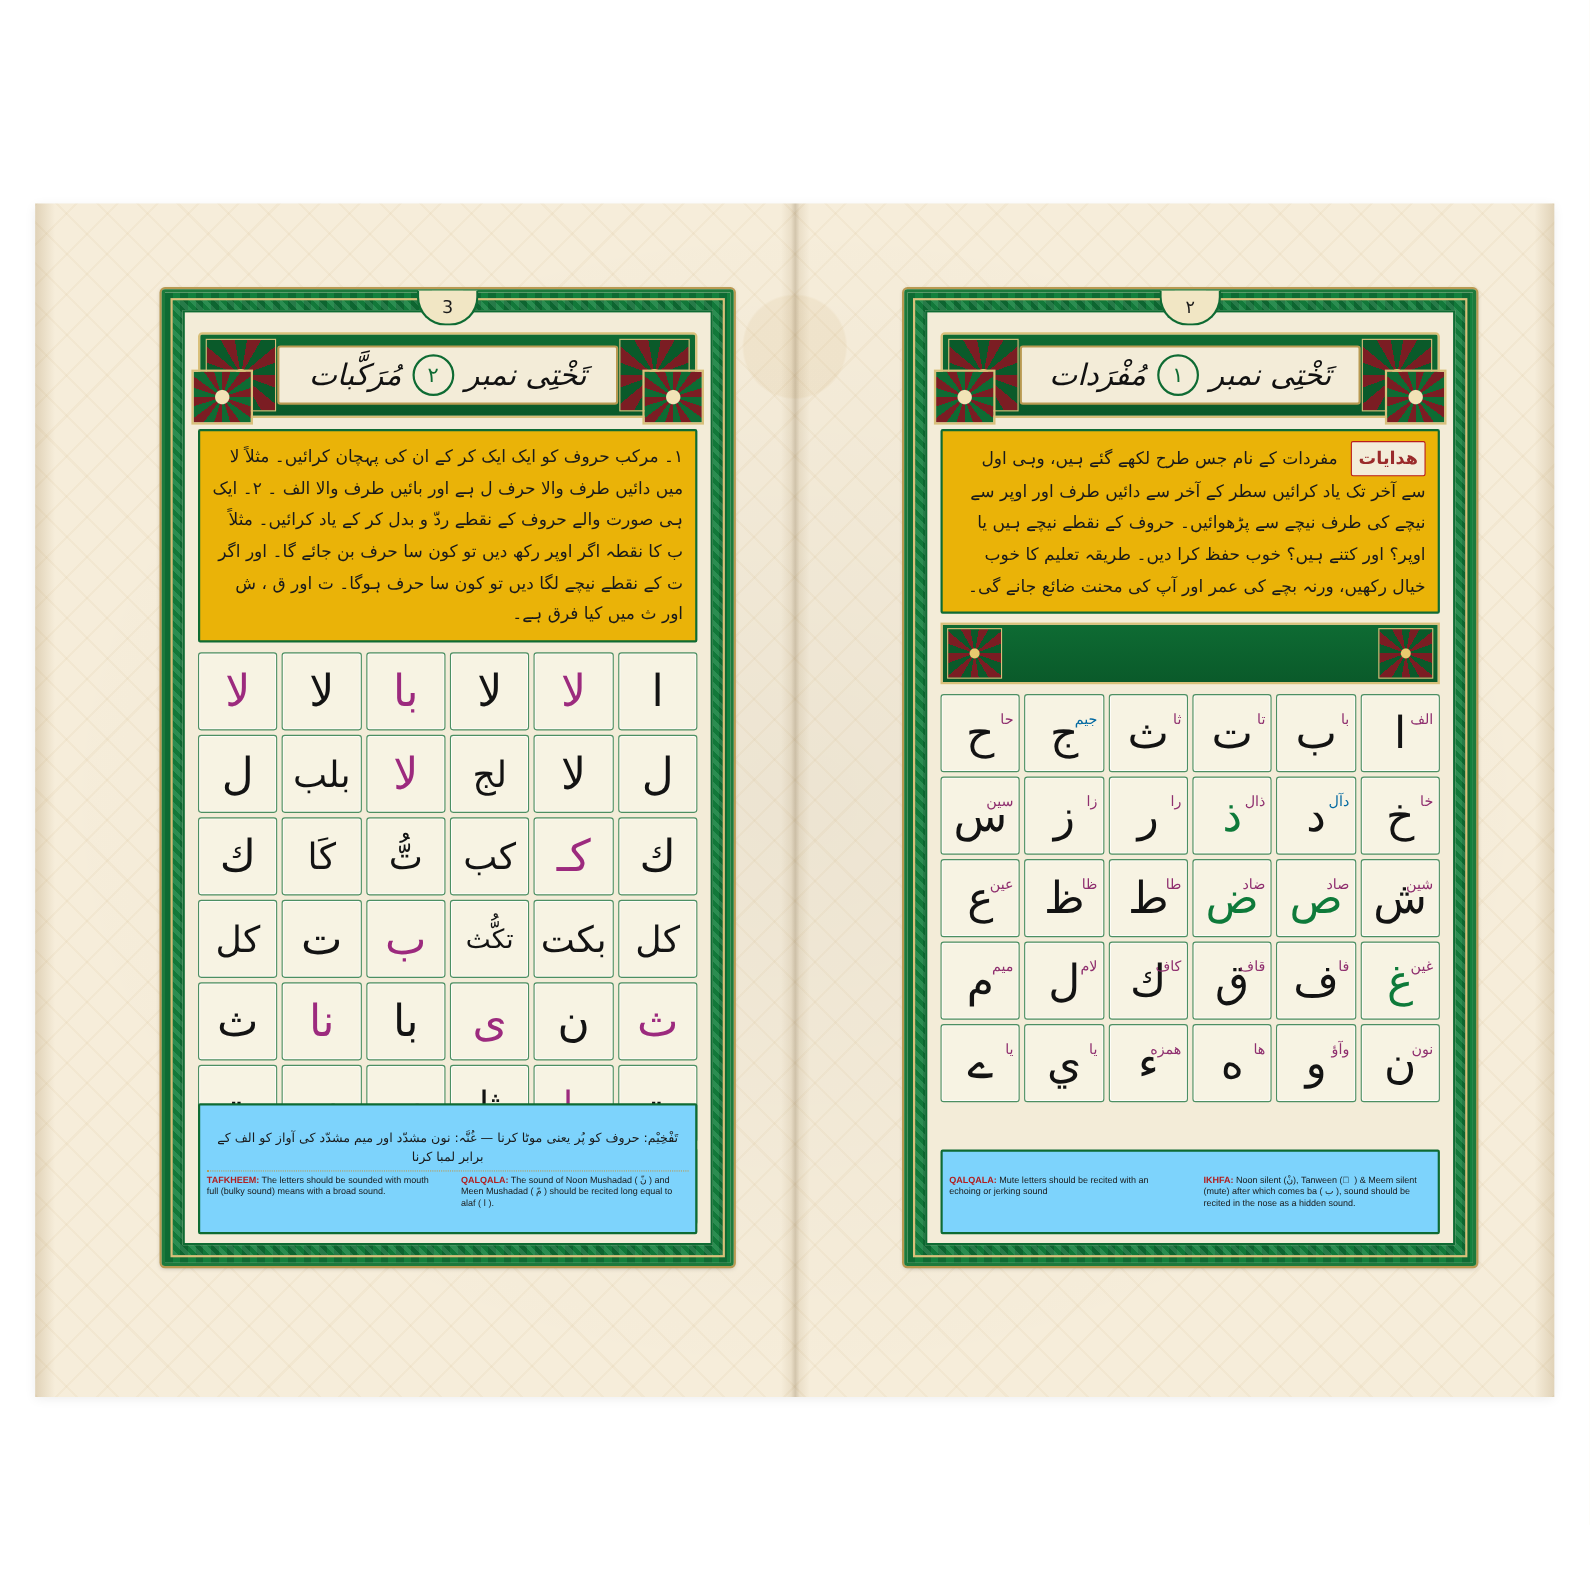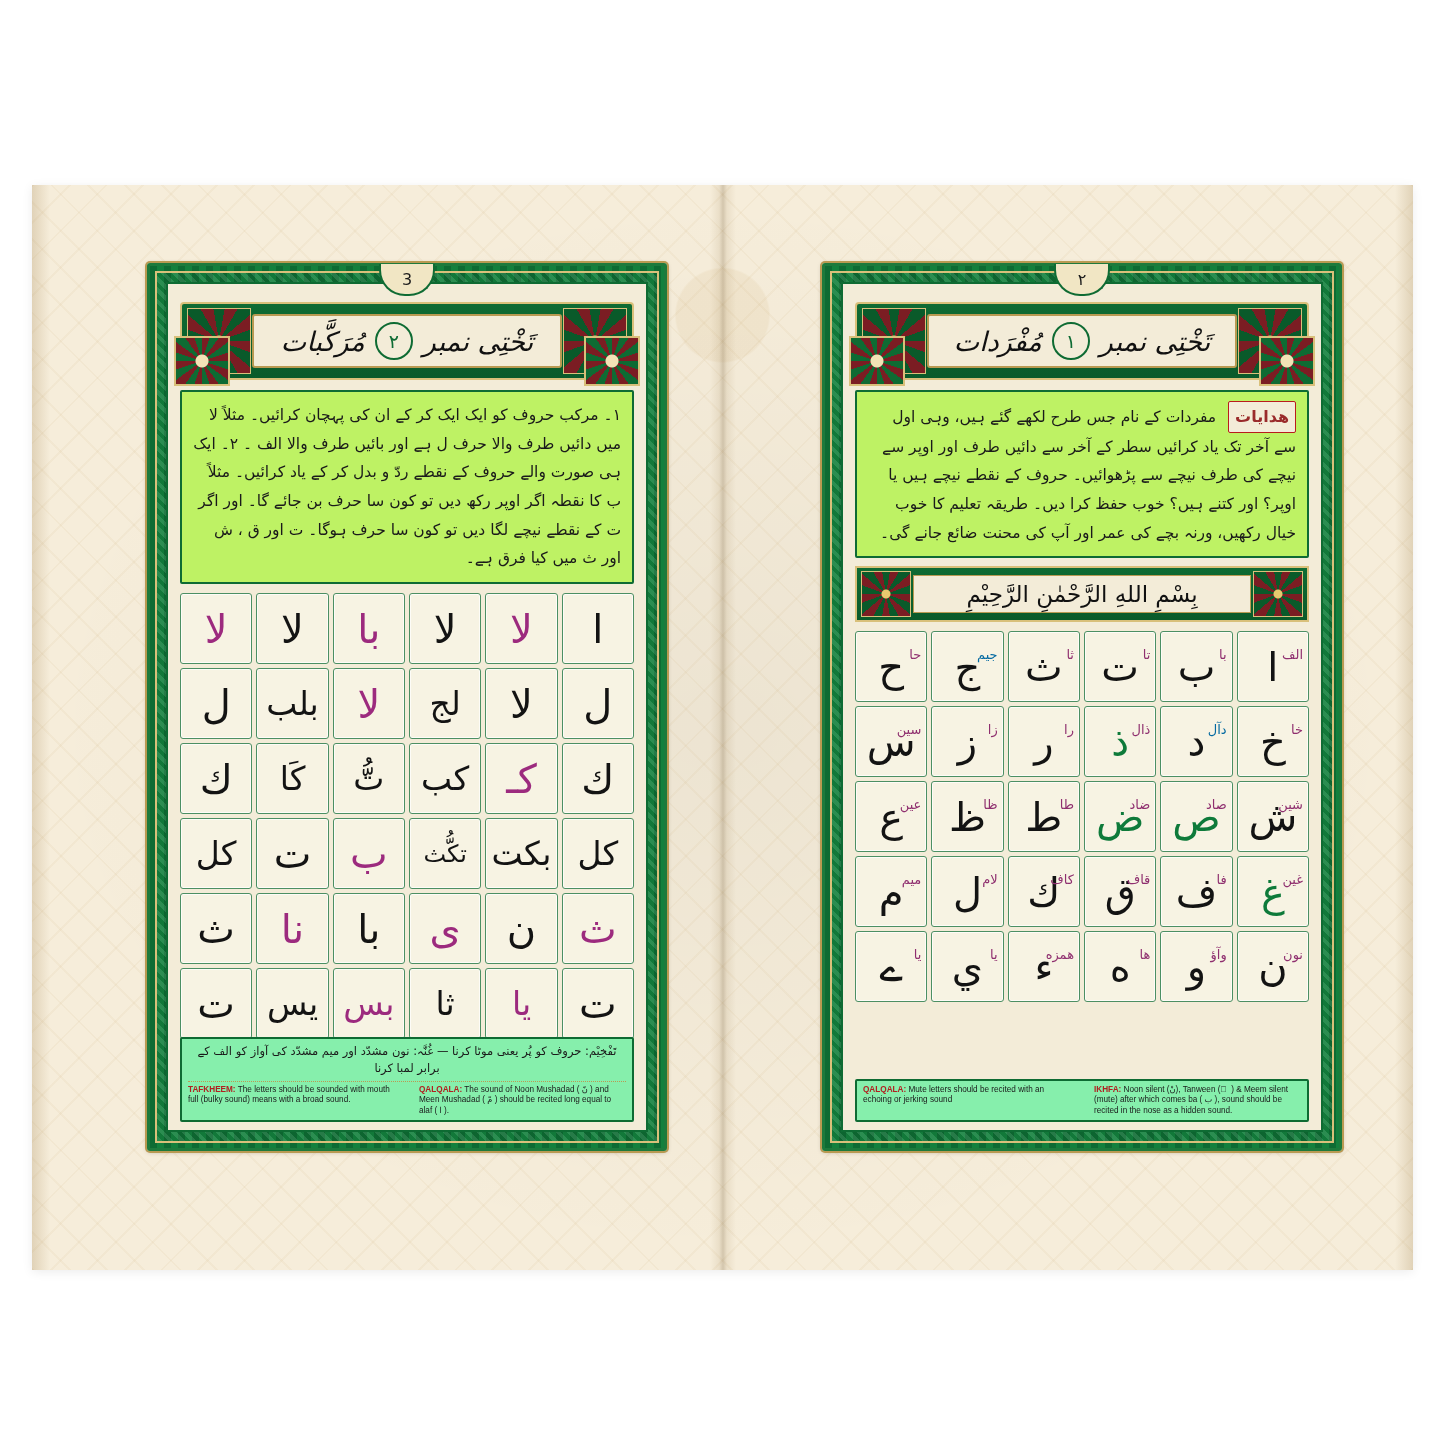--- a/index.html
+++ b/index.html
@@ -199,21 +199,21 @@
     color: #0e6b33;
     font-size: 19px;
     font-family: "DejaVu Sans", sans-serif;
   }
 
   
   .note-box {
     position: relative;
     margin: 10px 12px 0 12px;
     border: 2px solid #0e6b33;
-    background: #bef264;
+    background: #eab308;
     padding: 9px 11px;
     direction: rtl;
     text-align: right;
     font-family: "DejaVu Sans", sans-serif;
     font-size: 15.5px;
     line-height: 1.85;
     color: #1a1a1a;
     border-radius: 2px;
     z-index: 2;
   }
@@ -312,23 +312,23 @@
   }
   .sub.g { color: #0369a1; }
 
   
   .footer {
     position: absolute;
     left: 12px;
     right: 12px;
     bottom: 8px;
     border: 2px solid #0e6b33;
-    background: #86efac;
+    background: #7dd3fc;
     border-radius: 2px;
-    padding: 4px 6px;
+    padding: 21px 6px;
     z-index: 2;
   }
   .foot-ur {
     direction: rtl;
     text-align: center;
     font-family: "DejaVu Sans", sans-serif;
     font-size: 11.5px;
     color: #1a1a1a;
     line-height: 1.5;
     border-bottom: 1px dotted #b99a52;
@@ -373,21 +373,20 @@
           </div>
 
           <div class="note-box">
             <span class="note-label">هدایات</span>
             <span>مفردات کے نام جس طرح لکھے گئے ہیں، وہی اول سے آخر تک یاد کرائیں سطر کے آخر سے دائیں طرف اور اوپر سے نیچے کی طرف نیچے سے پڑھوائیں۔ حروف کے نقطے نیچے ہیں یا اوپر؟ اور کتنے ہیں؟ خوب حفظ کرا دیں۔ طریقہ تعلیم کا خوب خیال رکھیں، ورنہ بچے کی عمر اور آپ کی محنت ضائع جانے گی۔</span>
           </div>
 
           <div class="bism-band">
             <div class="orn l"></div>
             <div class="orn r"></div>
-            <div class="bism-plate">بِسْمِ اللهِ الرَّحْمٰنِ الرَّحِيْمِ</div>
           </div>
 
           <div class="grid">
 
             <div class="cell">
                 <span class="sub">الف</span>
                 <span class="glyph c-black">ا</span>
               </div>
             <div class="cell">
                 <span class="sub">با</span>

